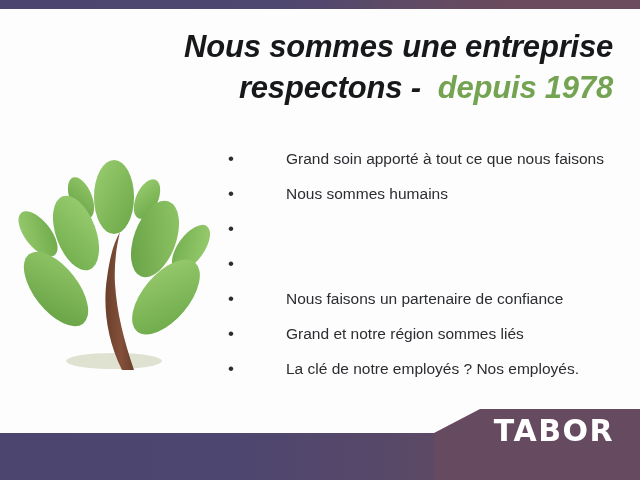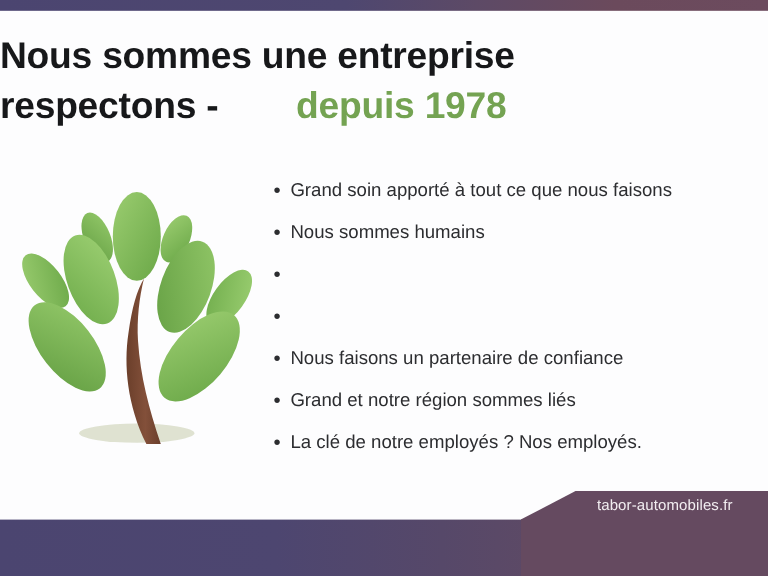--- a/index.html
+++ b/index.html
@@ -30,34 +30,34 @@
     height: 9px;
     background: linear-gradient(90deg, #4b4570 0%, #4e4770 45%, #5d4a66 62%, #6b4a5c 80%, #6c4b5e 100%);
   }
 
   
   .heading {
     position: absolute;
     top: 26px;
     left: 0;
     width: 613px;
-    text-align: left;
+    text-align: right;
     font-size: 31px;
     font-weight: bold;
     color: #17181a;
     line-height: 1.33;
     letter-spacing: -0.2px;
+    font-style: italic;
   }
   .heading .line2 {
     display: block;
     white-space: pre;
   }
   .heading .accent {
     color: #74a352;
-    margin-left: 48px;
   }
 
   
   .tree-wrap {
     position: absolute;
     left: 10px;
     top: 142px;
     width: 212px;
     height: 248px;
   }
@@ -84,20 +84,21 @@
     flex: 0 0 14px;
     color: #2c2d30;
     font-size: 17px;
     line-height: 22px;
   }
   .bullet-text {
     font-size: 15.5px;
     color: #2c2d30;
     line-height: 22px;
     white-space: nowrap;
+    margin-left: 44px;
   }
 
   
   .footer-left {
     position: absolute;
     left: 0;
     top: 433px;
     width: 460px;
     height: 47px;
     background: linear-gradient(90deg, #4b4570 0%, #4d4670 50%, #564869 80%, #5e4a65 100%);
@@ -213,16 +214,16 @@
     <div class="bullet-row">
       <span class="bullet-dot">•</span>
       <span class="bullet-text">La clé de notre employés ? Nos employés.</span>
     </div>
   </div>
 
   <div class="footer-left"></div>
   <div class="footer-right"></div>
 
   <div class="logo-block">
-    <div class="logo-tagline">tabor-automobiles.fr</div>
+    <div class="logo-word">TABOR</div>
   </div>
 
 </div>
 
 </body></html>

